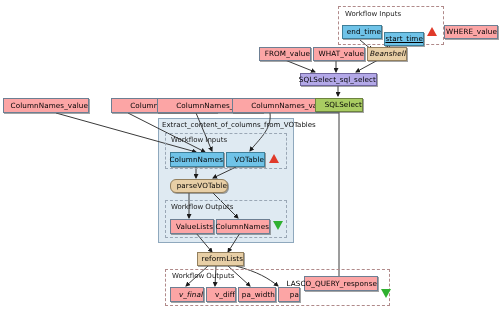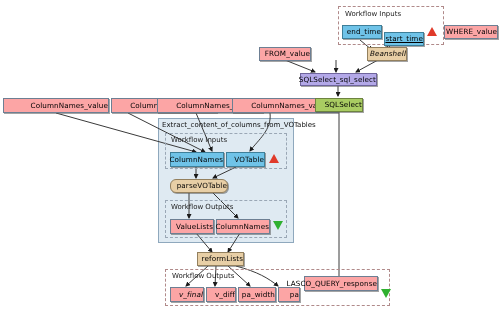--- a/index.html
+++ b/index.html
@@ -170,29 +170,32 @@
   </div>
   <div class="tri up" style="left:427px; top:27px;"></div>
 
   <div class="node portbox" style="left:444px; top:25px; width:54px; height:14px;">
     <span>WHERE_value</span>
   </div>
 
   <div class="node portbox" style="left:259px; top:47px; width:52px; height:14px;">
     <span>FROM_value</span>
   </div>
+  <div class="node portbox" style="left:313px; top:47px; width:52px; height:14px;">
+    <span>WHAT_value</span>
+  </div>
   <div class="node proc" style="left:367px; top:47px; width:40px; height:14px;font-style:italic;">
     <span>Beanshell</span>
   </div>
 
   <div class="node procpurple" style="left:300px; top:73px; width:77px; height:13px;">
     <span>SQLSelect_sql_select</span>
   </div>
 
-  <div class="node portbox" style="left:3px; top:98px; width:106px; height:15px;">
+  <div class="node portbox" style="left:3px; top:98px; width:86px; height:15px;">
     <span>ColumnNames_value</span>
   </div>
   <div class="node portbox" style="left:111px; top:98px; width:106px; height:15px;">
     <span>ColumnNames_value_1</span>
   </div>
   <div class="node portbox" style="left:157px; top:98px; width:106px; height:15px;">
     <span>ColumnNames_value_2</span>
   </div>
   <div class="node portbox" style="left:232px; top:98px; width:106px; height:15px;">
     <span>ColumnNames_value_3</span>

